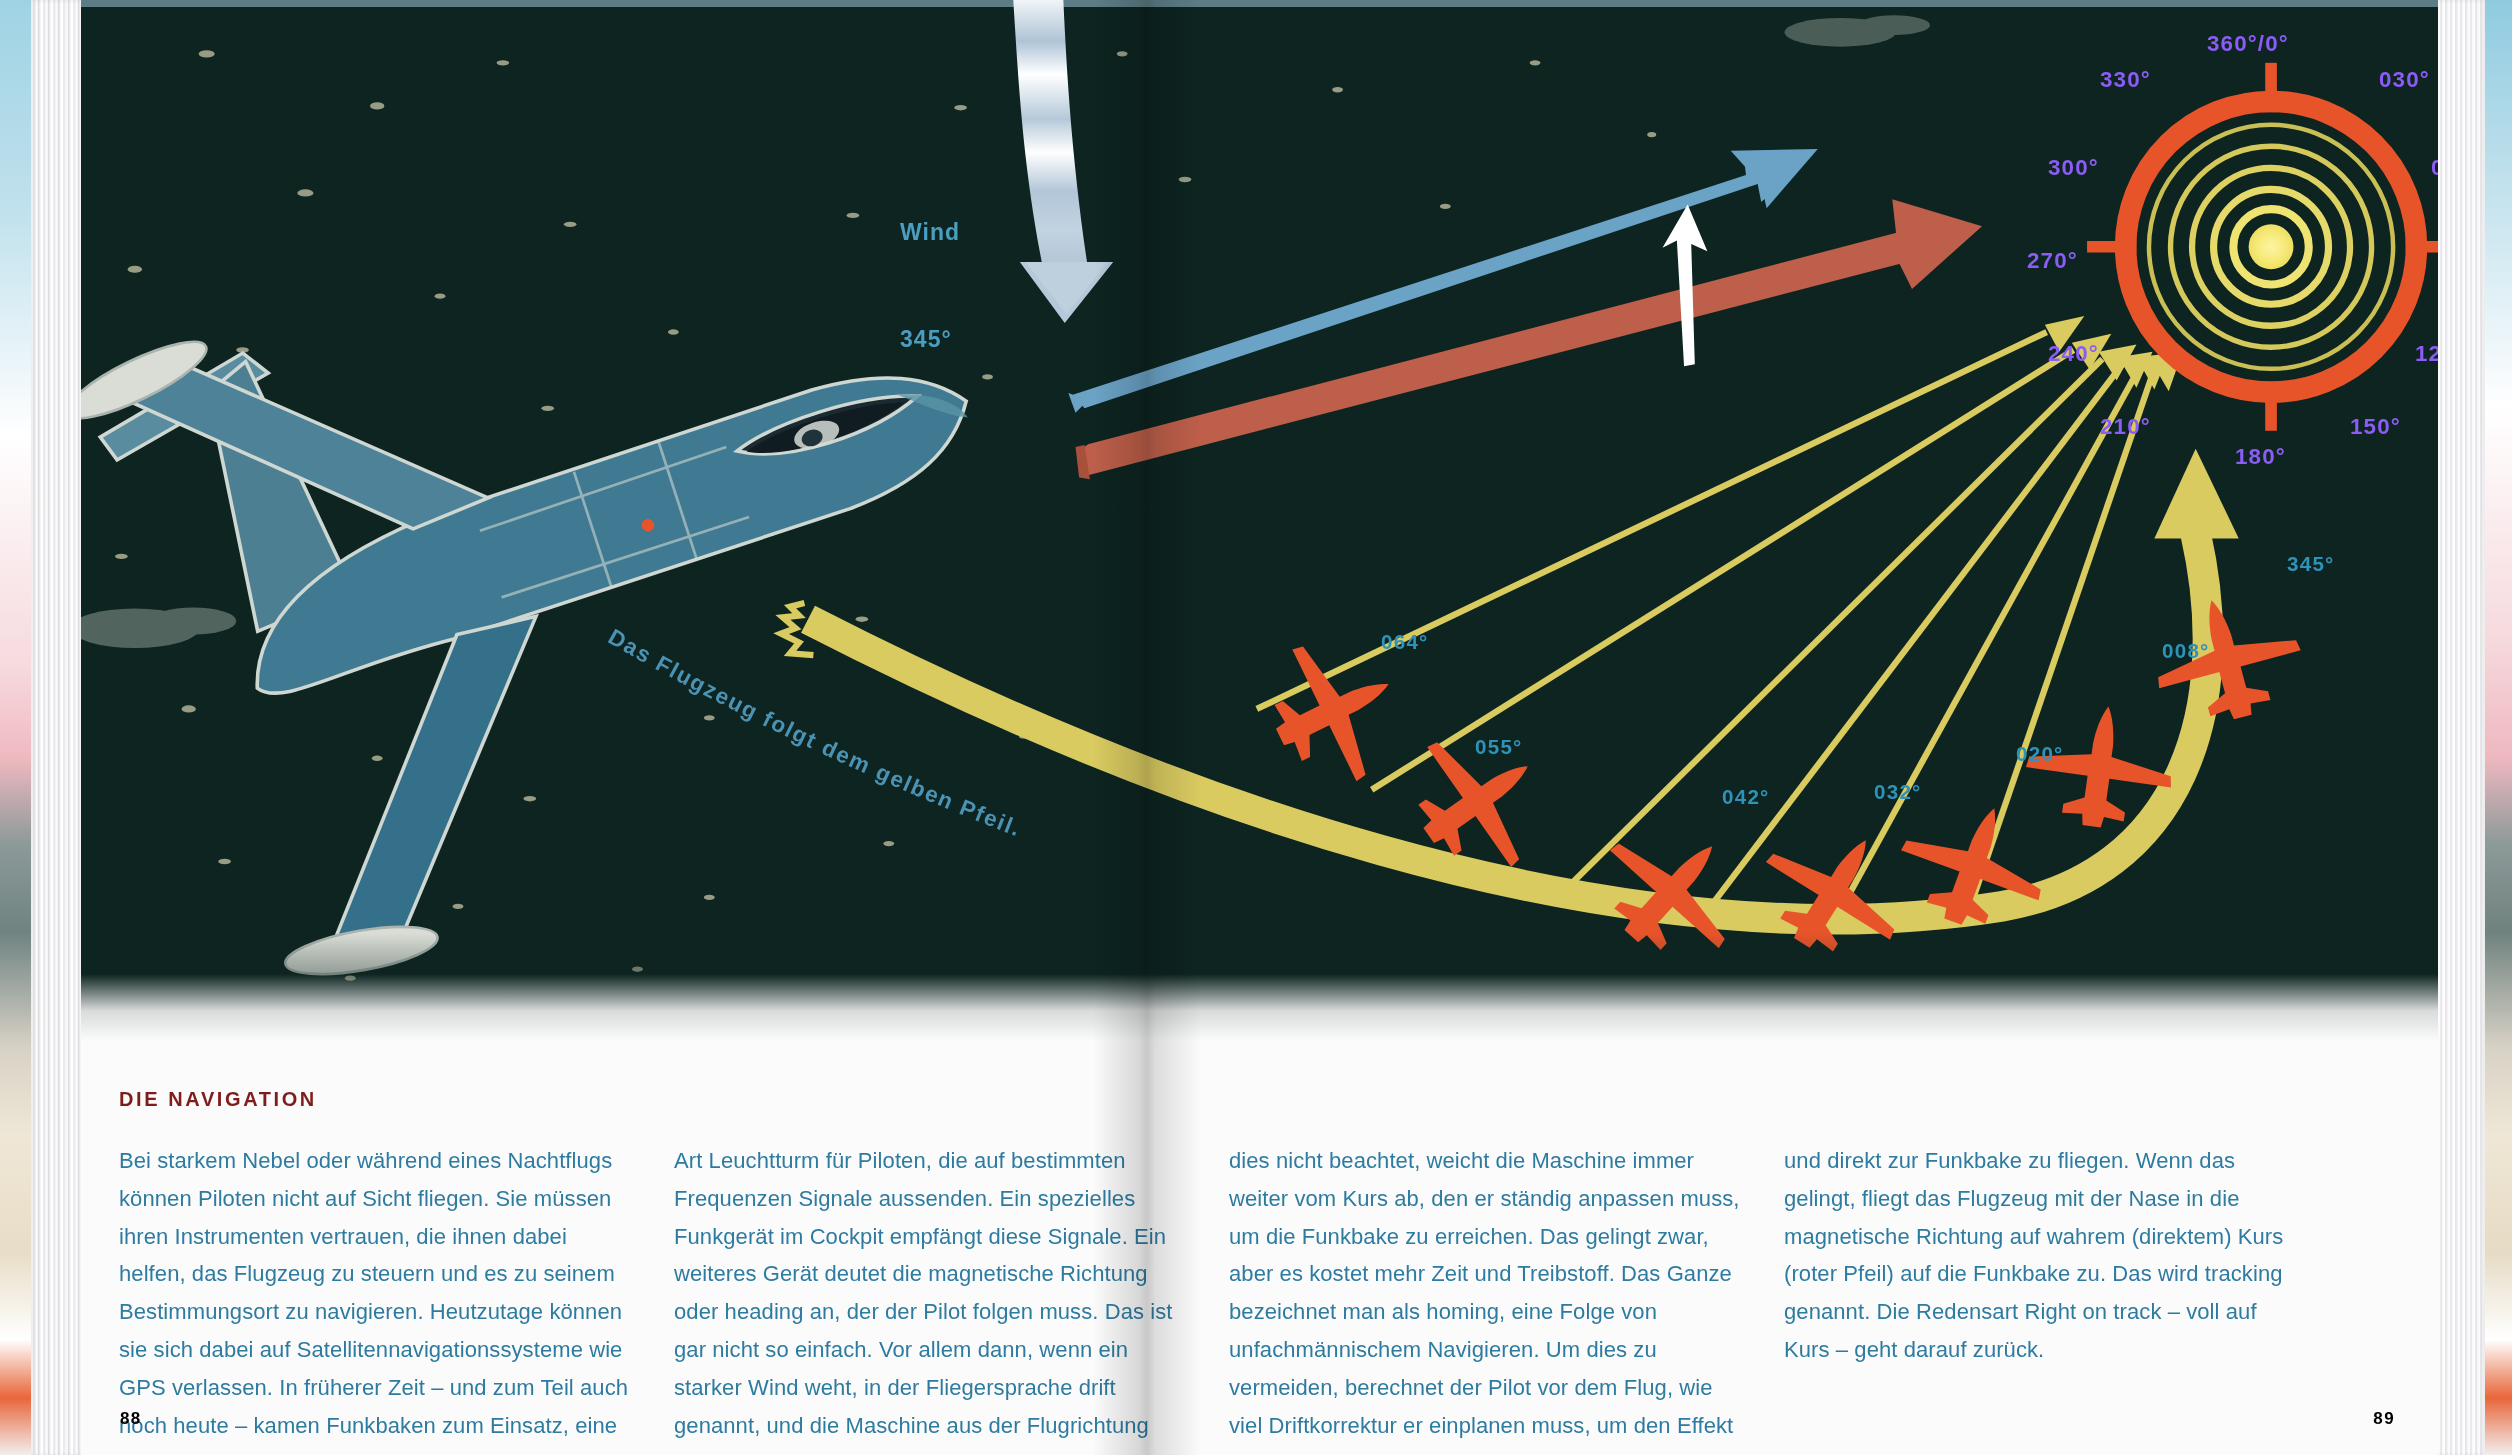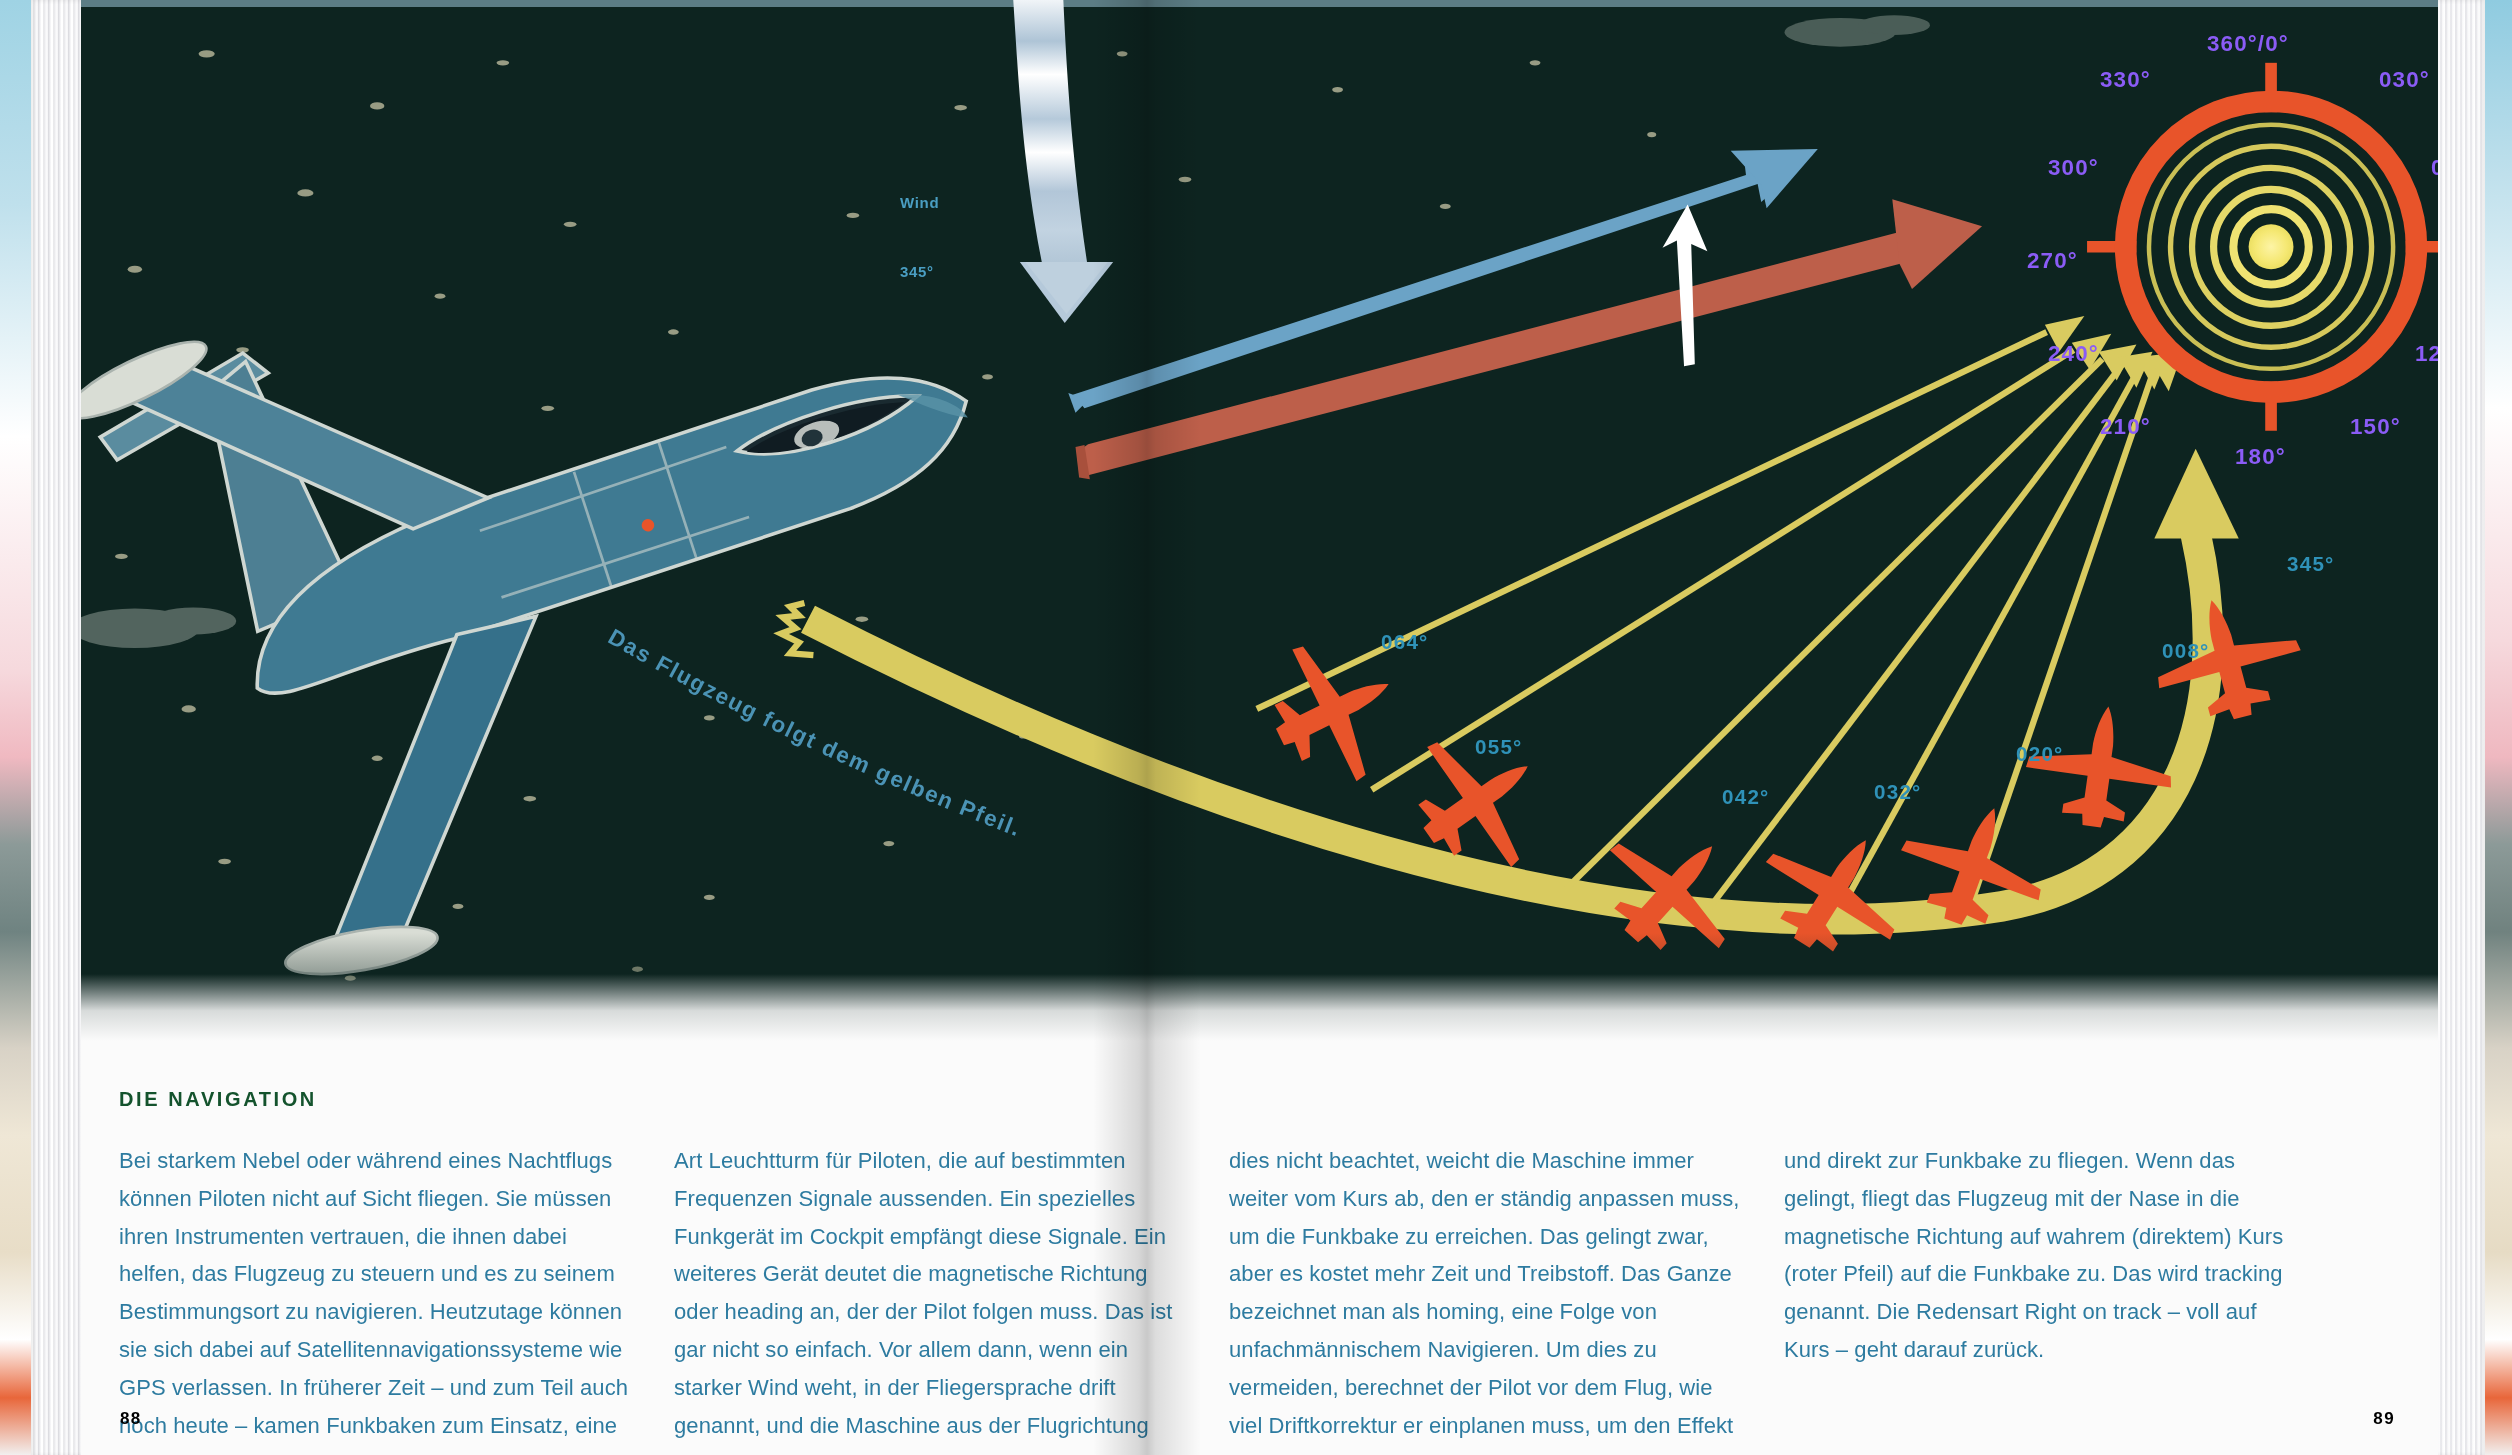--- a/index.html
+++ b/index.html
@@ -49,21 +49,21 @@
 
   
   .lbl{position:absolute;font-family:"Liberation Sans",sans-serif;font-weight:700;letter-spacing:.045em;line-height:1.55;white-space:pre;}
   .lbl-blue{color:#4a9ec2;}
   .lbl-salmon{color:#d9876a;}
   .lbl-deg{color:#2f92b8;font-size:20.6px;font-weight:700;letter-spacing:.06em;}
   .lbl-compass{color:#8b5cf6;font-size:22.4px;font-weight:700;letter-spacing:.05em;}
 
   
   #textzone{position:absolute;left:0;top:1041px;width:2357px;height:415px;background:#fbfbfb;}
-  #kicker{position:absolute;left:38px;top:47px;color:#14532d;font-size:20px;font-weight:700;letter-spacing:.13em;}
+  #kicker{position:absolute;left:38px;top:47px;color:#7f1d1d;font-size:20px;font-weight:700;letter-spacing:.13em;}
   #cols{position:absolute;left:38px;top:101px;width:2285px;display:flex;gap:36px;}
   .col{width:519px;color:#2d7ba0;font-size:22px;line-height:1.72;font-weight:400;letter-spacing:.004em;}
   .col p{margin:0;}
   .folio{position:absolute;bottom:27px;color:#000000;font-size:17px;font-weight:600;letter-spacing:.08em;}
   #folio-left{left:39px;}
   #folio-right{right:43px;}
 </style>
 </head>
 <body>
 
@@ -293,21 +293,21 @@
           <g stroke="#cfd7d2" stroke-width="3" opacity=".6" fill="none">
             <path d="M -60,-60 L 230,-64"></path>
             <path d="M -60,18 L 230,18"></path>
             <path d="M 60,-90 L 60,44"></path>
             <path d="M 160,-92 L 160,44"></path>
           </g>
           <circle cx="120" cy="-8" r="7" fill="#e8542a"></circle>
         </g>
       </svg>
 
-      <div class="lbl lbl-blue" style="left:819px;top:144px;font-size:15px;">
+      <div class="lbl lbl-blue" style="left:819px;top:144px;font-size:23px;">
         <div>Wind</div>
         <div>345°</div>
       </div>
 
 
 
       <div class="lbl lbl-compass" style="left:2126px;top:27px;">360°/0°</div>
       <div class="lbl lbl-compass" style="left:2298px;top:63px;">030°</div>
       <div class="lbl lbl-compass" style="left:2350px;top:151px;">060°</div>
 

